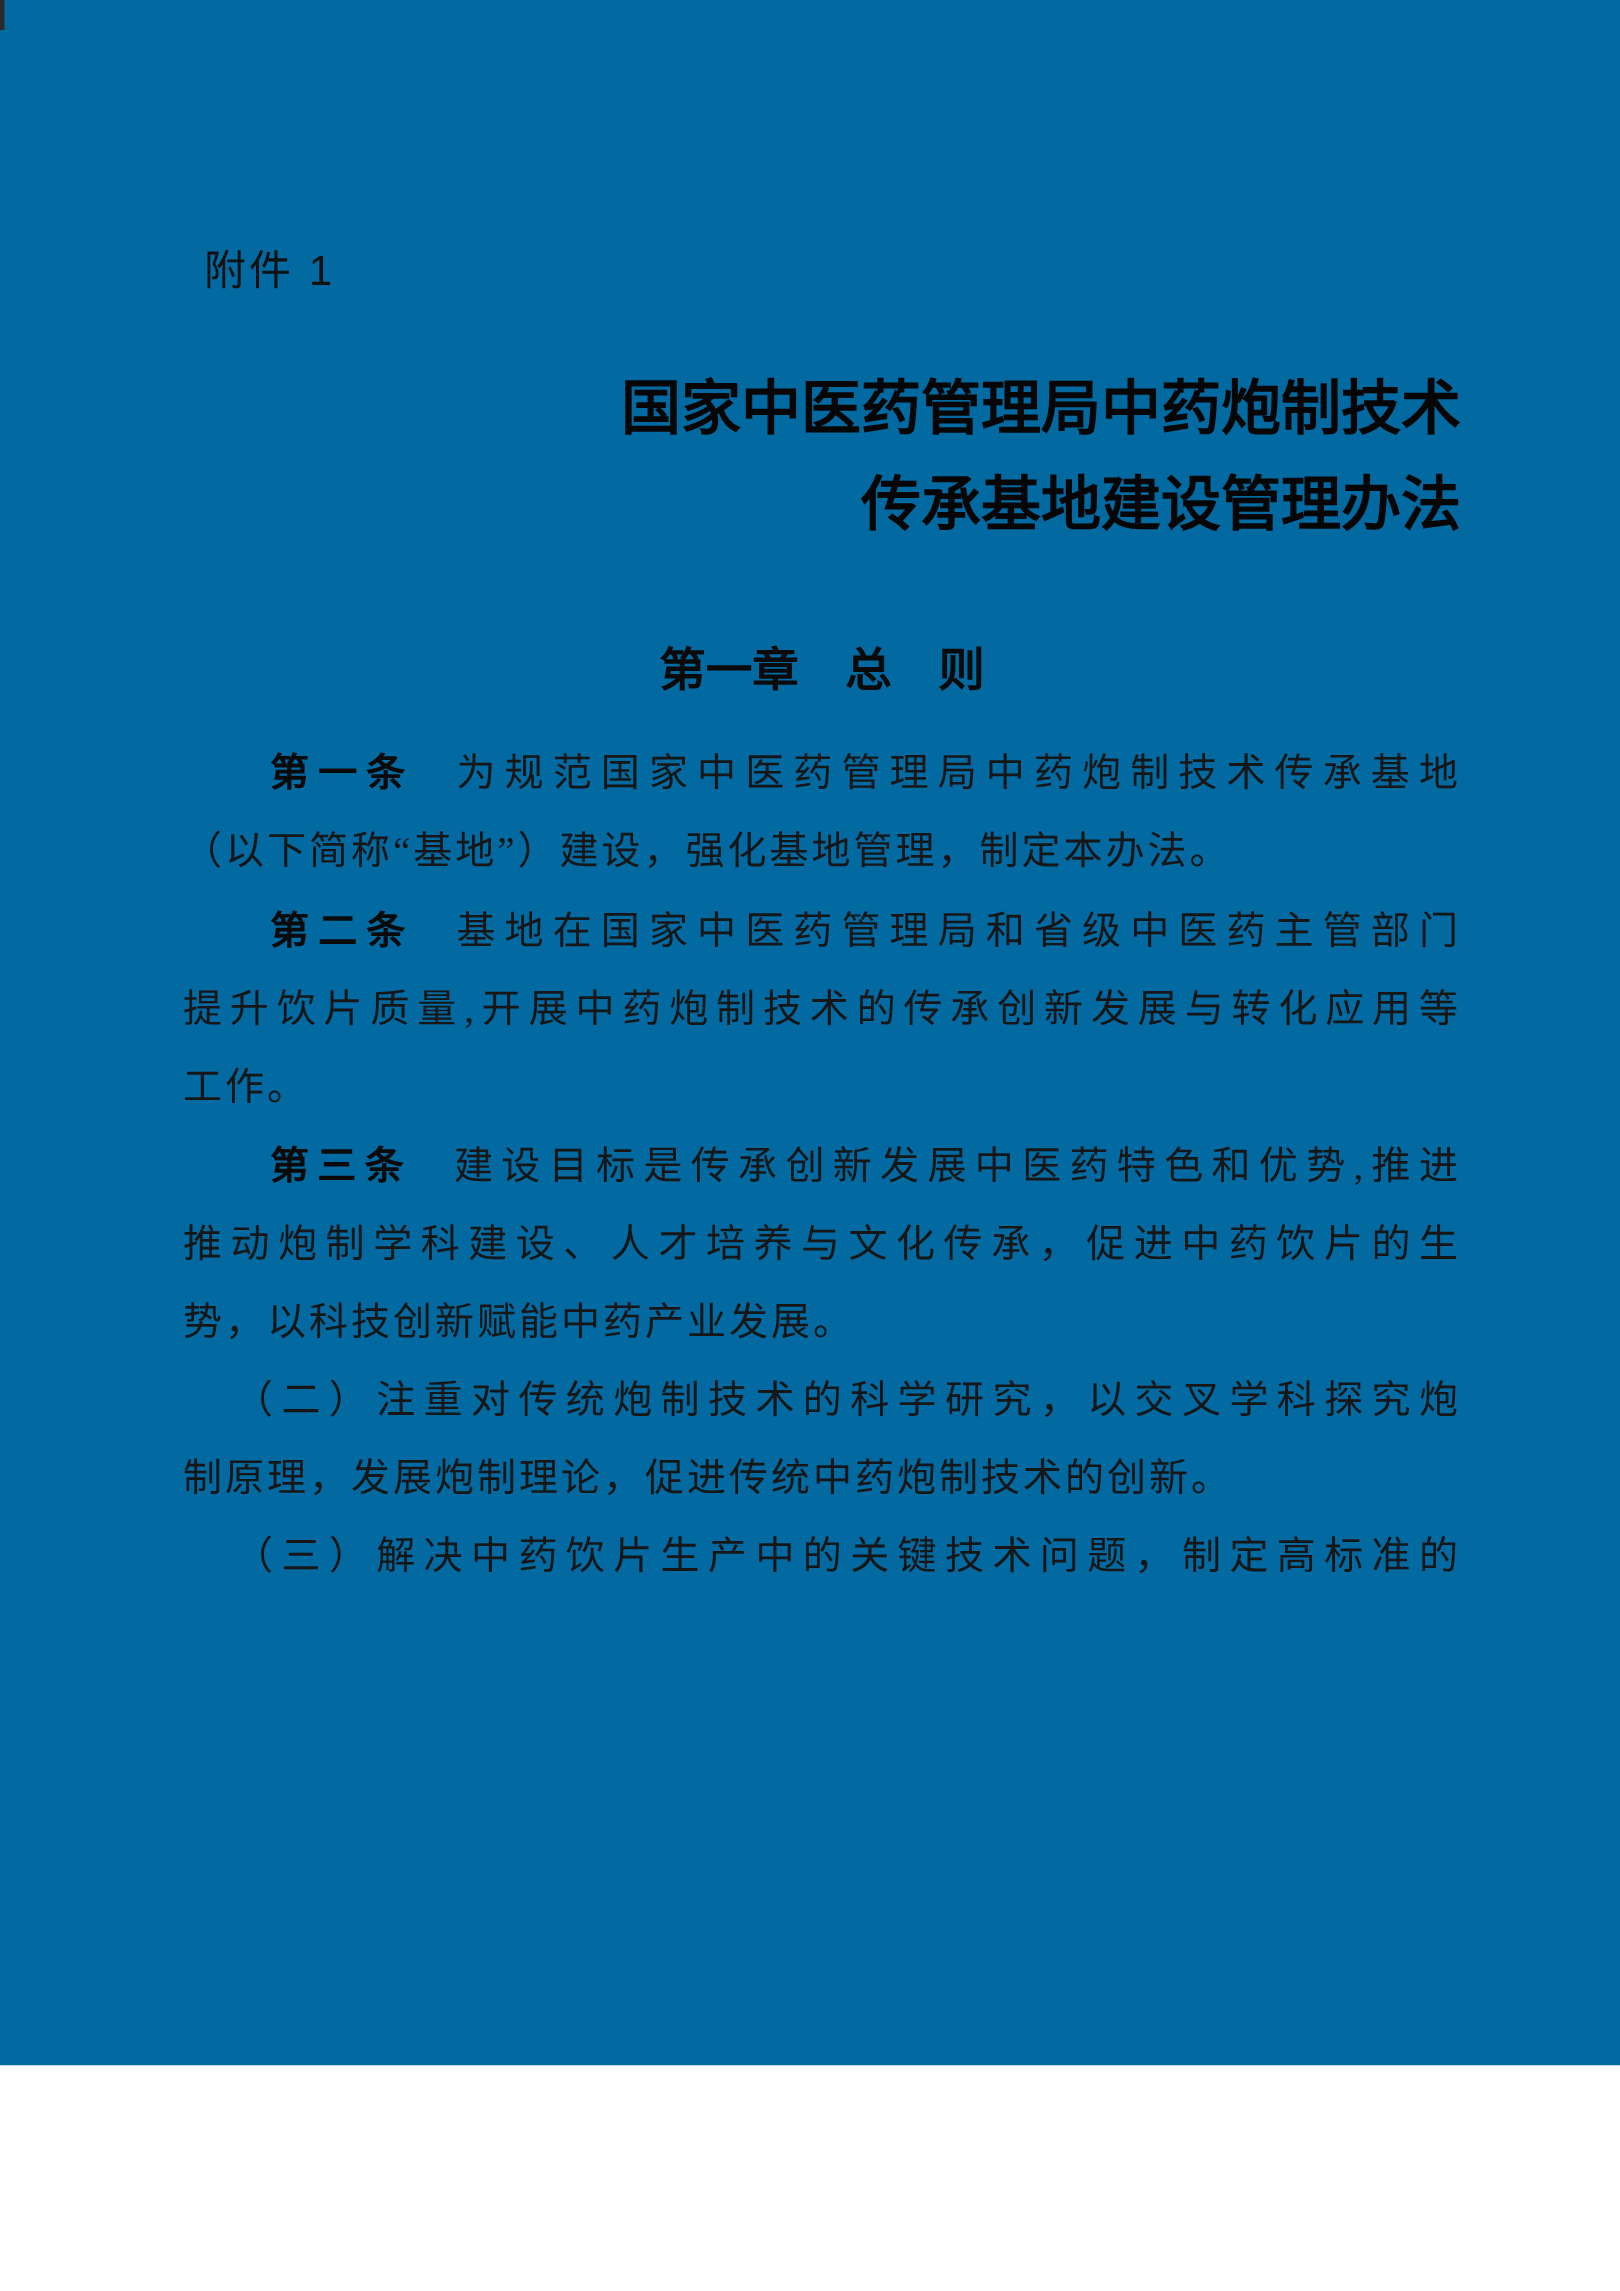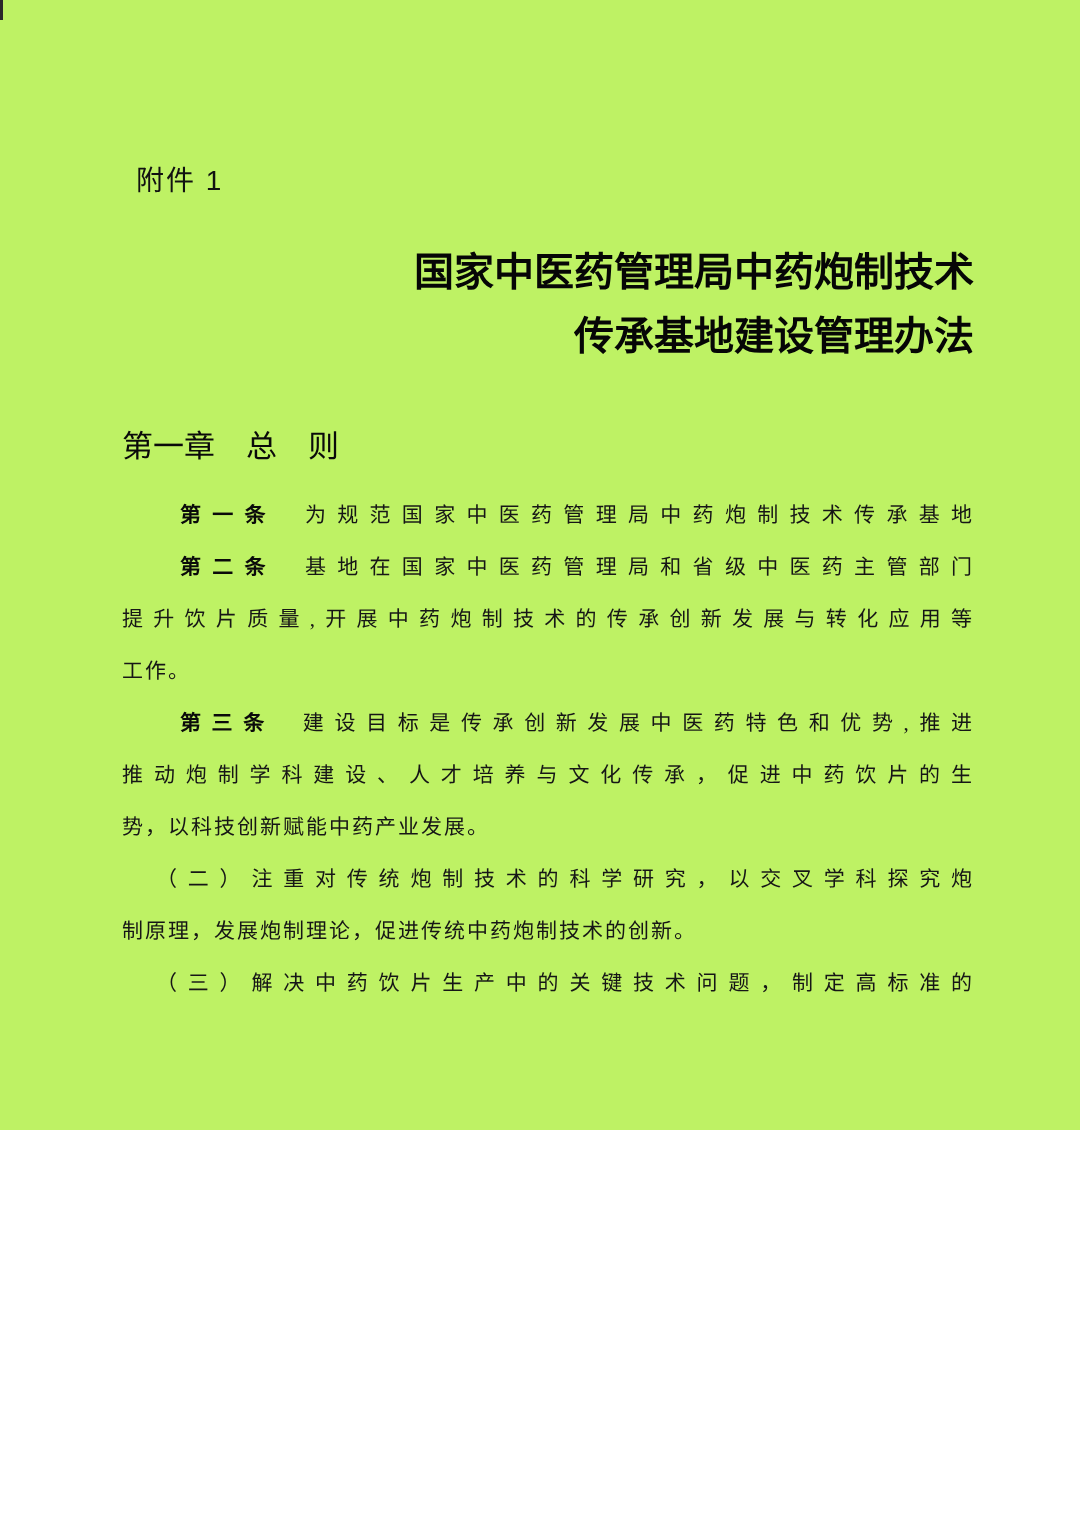--- a/index.html
+++ b/index.html
@@ -3,23 +3,23 @@
 <meta charset="utf-8">
 <style>
   html, body {
     margin: 0;
     padding: 0;
     background: #ffffff;
   }
   .page {
     position: relative;
     width: 1080px;
-    height: 1130px;
+    height: 1377px;
     box-sizing: border-box;
-    background: #bef264;
+    background: #0369a1;
     padding: 165px 106px 0 122px;
     overflow: hidden;
     color: #141414;
     font-family: "Liberation Serif", "DejaVu Serif", serif;
   }
   .scan-artifact {
     position: absolute;
     left: 0;
     top: 0;
     width: 3px;
@@ -38,32 +38,32 @@
     font-family: "Liberation Serif", "DejaVu Serif", serif;
     font-weight: 700;
     font-size: 40px;
     line-height: 64px;
     text-align: right;
     margin: 0 0 58px 0;
     color: #060606;
   }
   .chapter {
     font-family: "Liberation Sans", "DejaVu Sans", sans-serif;
-    font-weight: 400;
+    font-weight: 700;
     font-size: 31px;
     line-height: 40px;
-    text-align: left;
+    text-align: center;
     margin: 0 0 22px 0;
     color: #0a0a0a;
   }
   .para {
     margin: 0;
   }
   .line {
-    font-size: 21px;
+    font-size: 26px;
     line-height: 52px;
     letter-spacing: 2px;
     text-align: justify;
     text-align-last: justify;
     text-justify: inter-character;
     color: #161616;
   }
   .line.flush {
     text-align-last: left;
   }
@@ -91,20 +91,21 @@
   <div class="doc-title">
     <div>国家中医药管理局中药炮制技术</div>
     <div>传承基地建设管理办法</div>
   </div>
 
   <div class="chapter">第一章　总　则</div>
 
   <div id="paragraphs">
       <div class="para">
         <div class="line ind-article"><span class="lead">第一条</span>为规范国家中医药管理局中药炮制技术传承基地</div>
+        <div class="line flush">（以下简称“基地”）建设，强化基地管理，制定本办法。</div>
       </div>
       <div class="para">
         <div class="line ind-article"><span class="lead">第二条</span>基地在国家中医药管理局和省级中医药主管部门</div>
         <div class="line">提升饮片质量,开展中药炮制技术的传承创新发展与转化应用等</div>
         <div class="line flush">工作。</div>
       </div>
       <div class="para">
         <div class="line ind-article"><span class="lead">第三条</span>建设目标是传承创新发展中医药特色和优势,推进</div>
         <div class="line">推动炮制学科建设、人才培养与文化传承，促进中药饮片的生</div>
         <div class="line flush">势，以科技创新赋能中药产业发展。</div>

